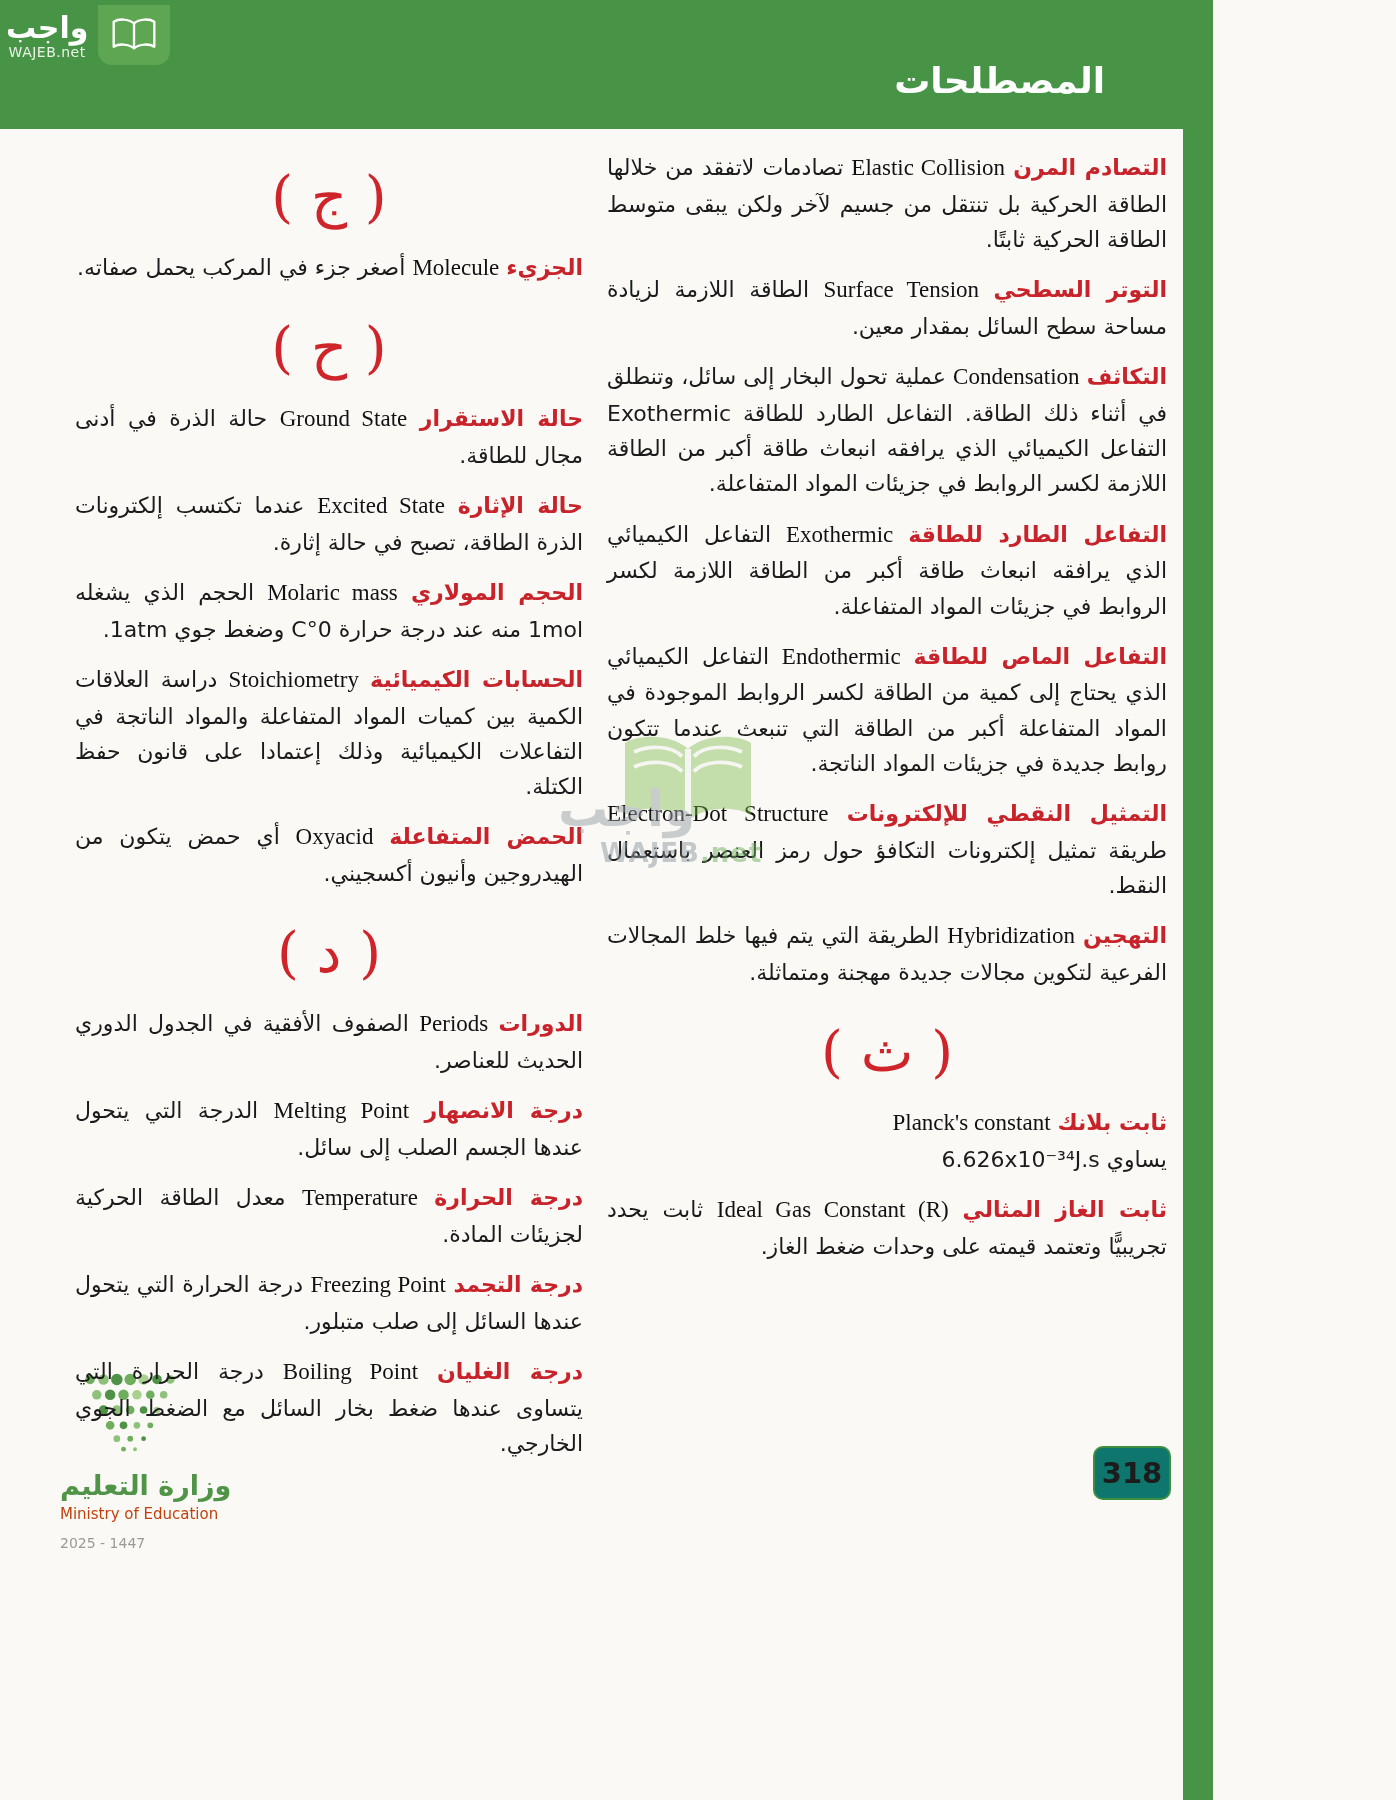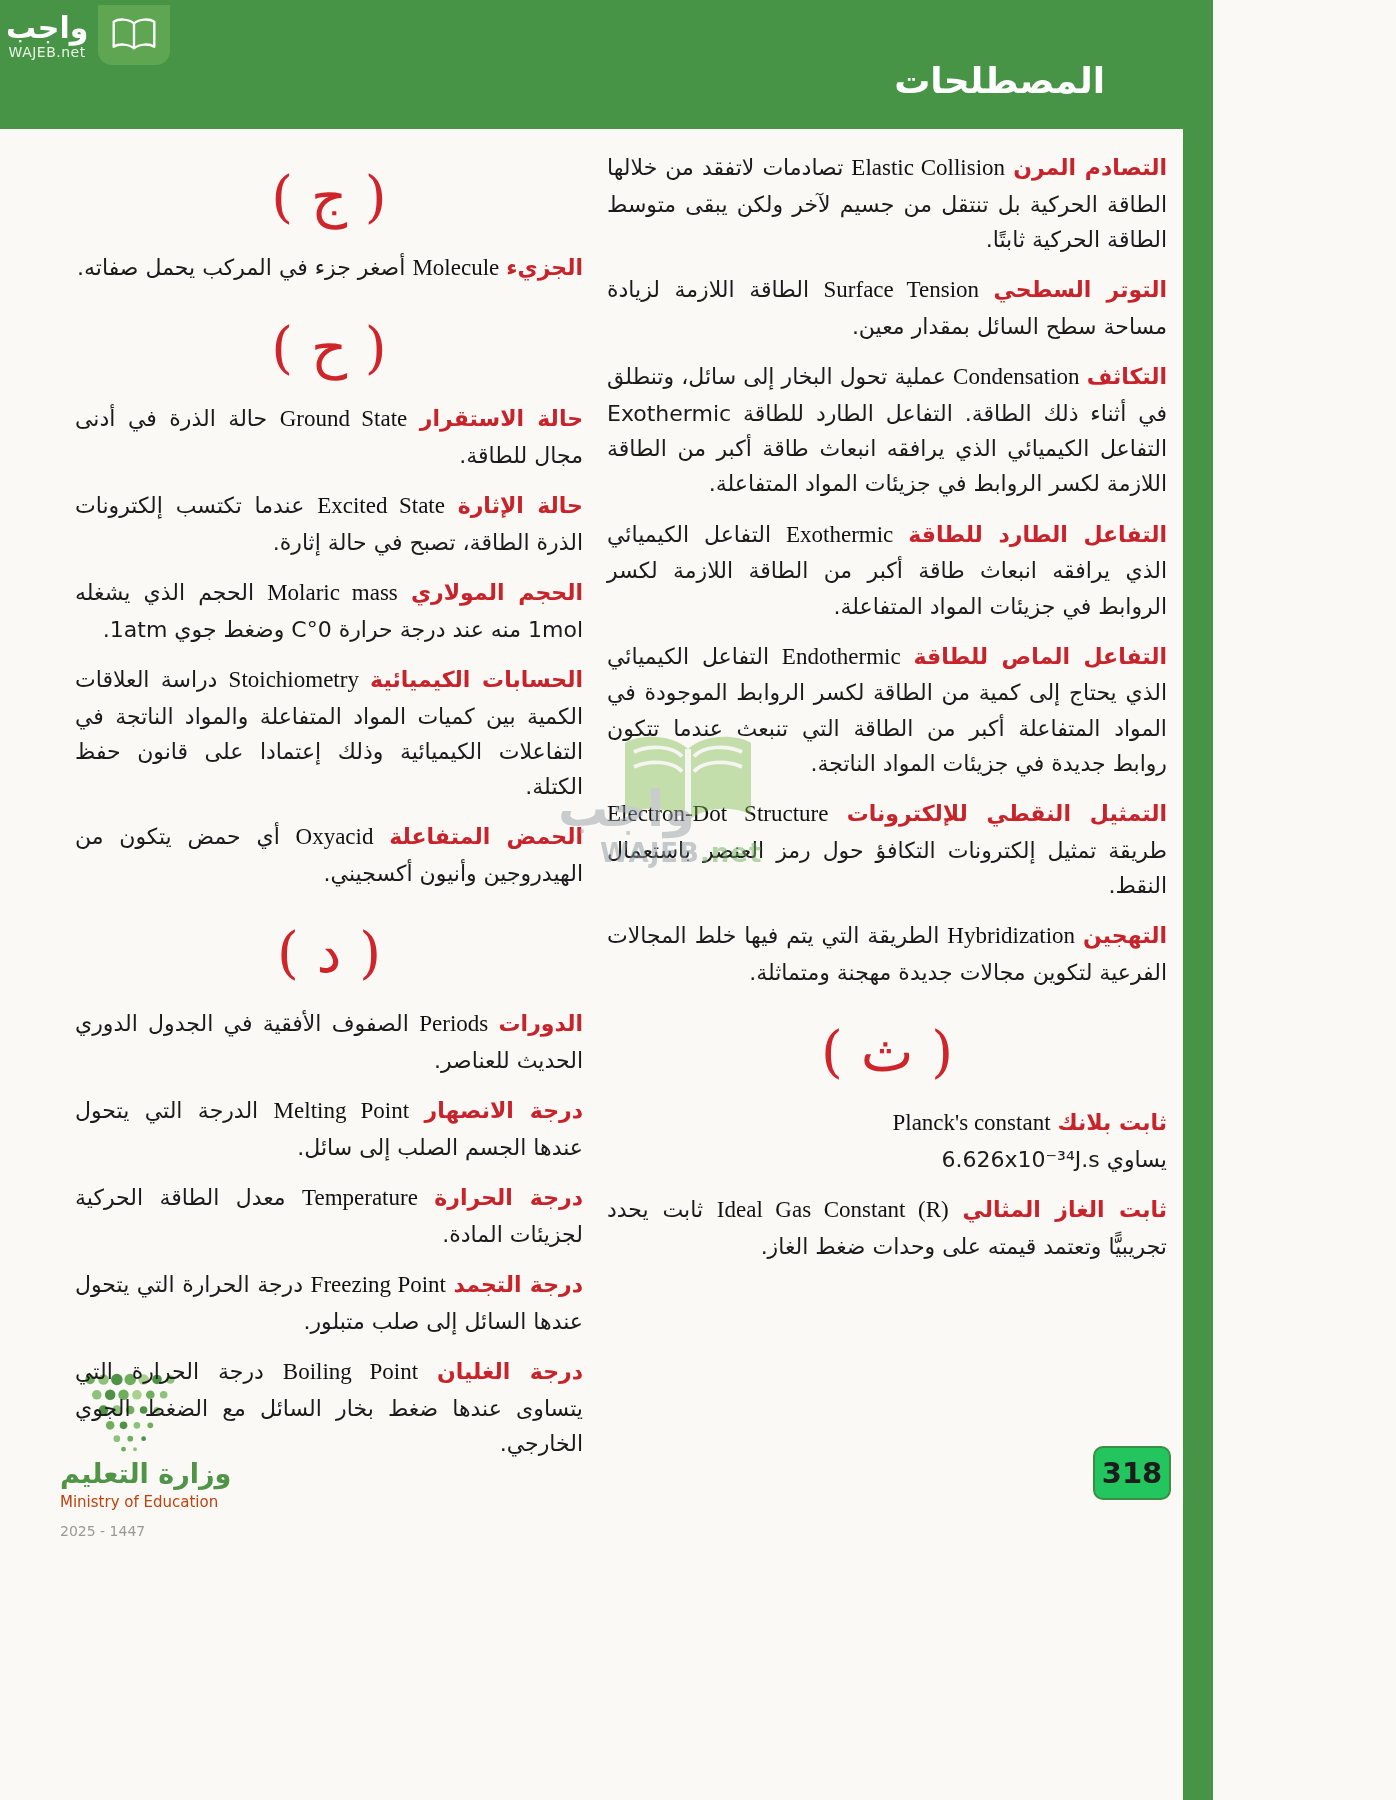--- a/index.html
+++ b/index.html
@@ -64,26 +64,26 @@
   }
   .wm-net{
     position:absolute;left:42px;top:110px;font-size:26px;font-weight:bold;
     color:#8d99a3;letter-spacing:1px;
   }
   .wm-net .dotnet{color:#6fae5d;}
   
   .ministry{
     position:absolute;left:60px;top:1368px;width:240px;z-index:3;direction:ltr;
   }
-  .ministry-name{color:#4f9447;font-size:27px;font-weight:bold;direction:rtl;text-align:left;margin-top:0;}
+  .ministry-name{color:#4f9447;font-size:27px;font-weight:bold;direction:rtl;text-align:left;margin-top:12px;}
   .ministry-en{color:#c2410c;font-size:15px;margin-top:4px;}
   .ministry-years{color:#9a9a94;font-size:14px;margin-top:12px;}
   .page-badge{
     position:absolute;left:1093px;top:1446px;width:74px;height:50px;
-    background:#22c55e;border:2px solid #3e8e41;border-radius:10px;
+    background:#0f766e;border:2px solid #3e8e41;border-radius:10px;
     display:flex;align-items:center;justify-content:center;
     font-size:29px;font-weight:bold;color:#1c1c1c;z-index:4;
   }
 </style>
 </head>
 <body>
 
 <div class="side-strip"></div>
 
 <div class="topbar">

